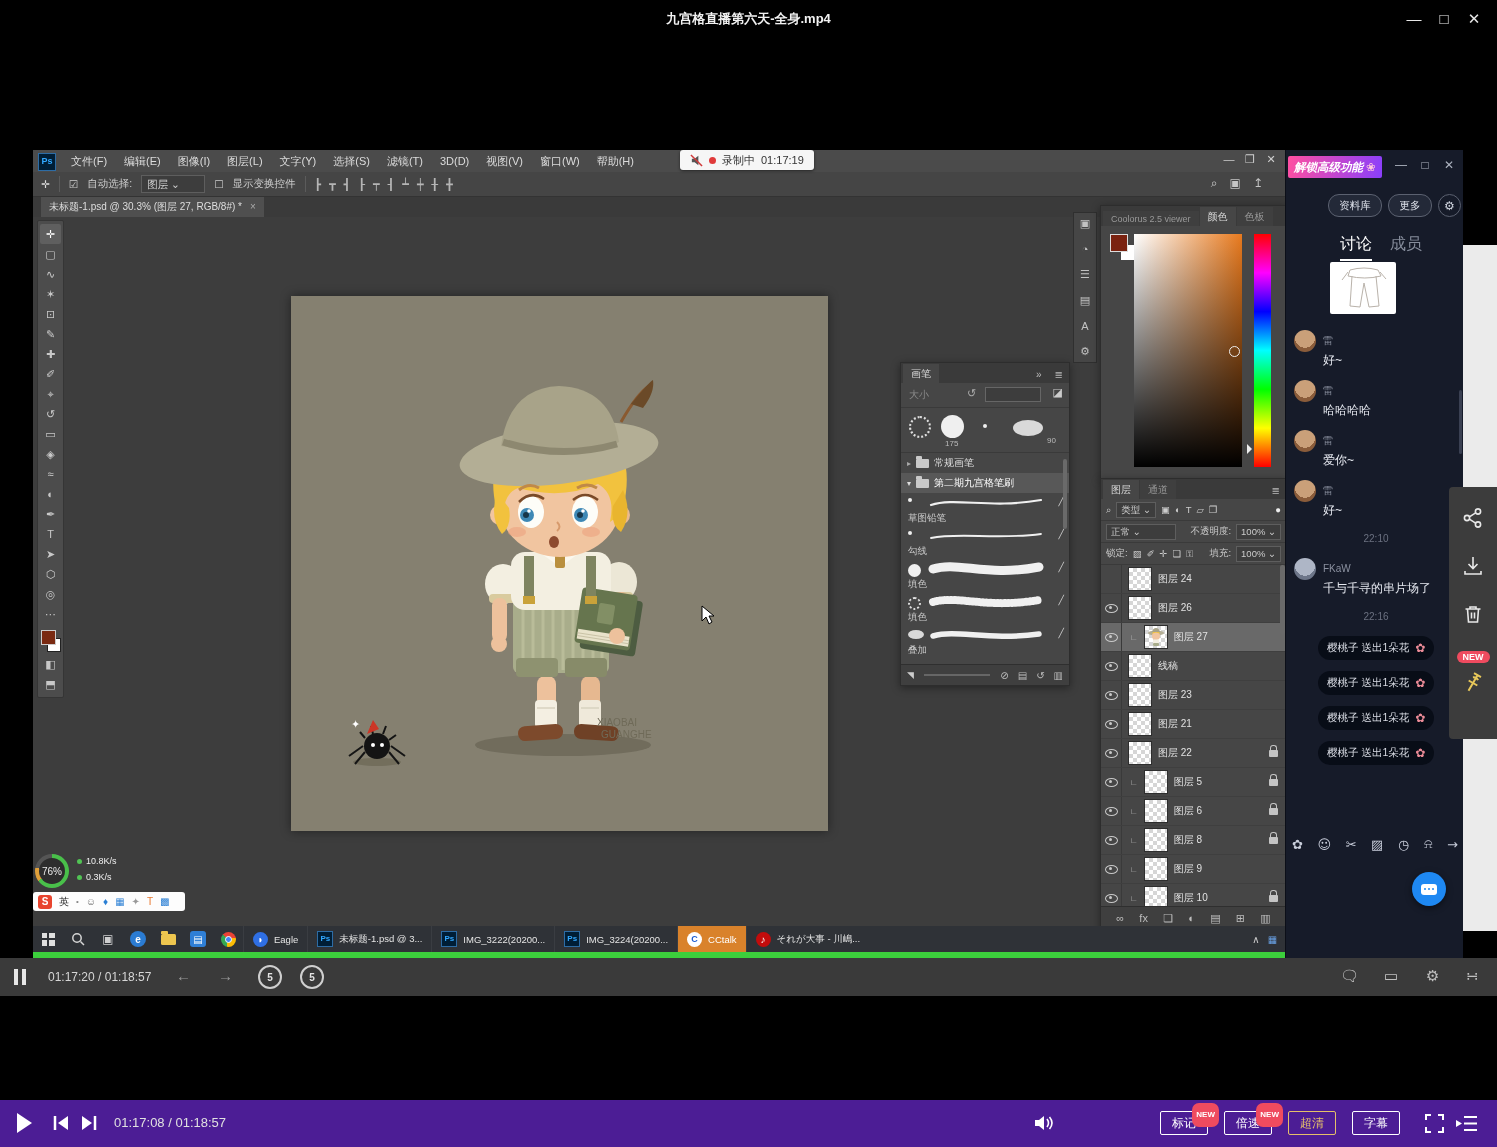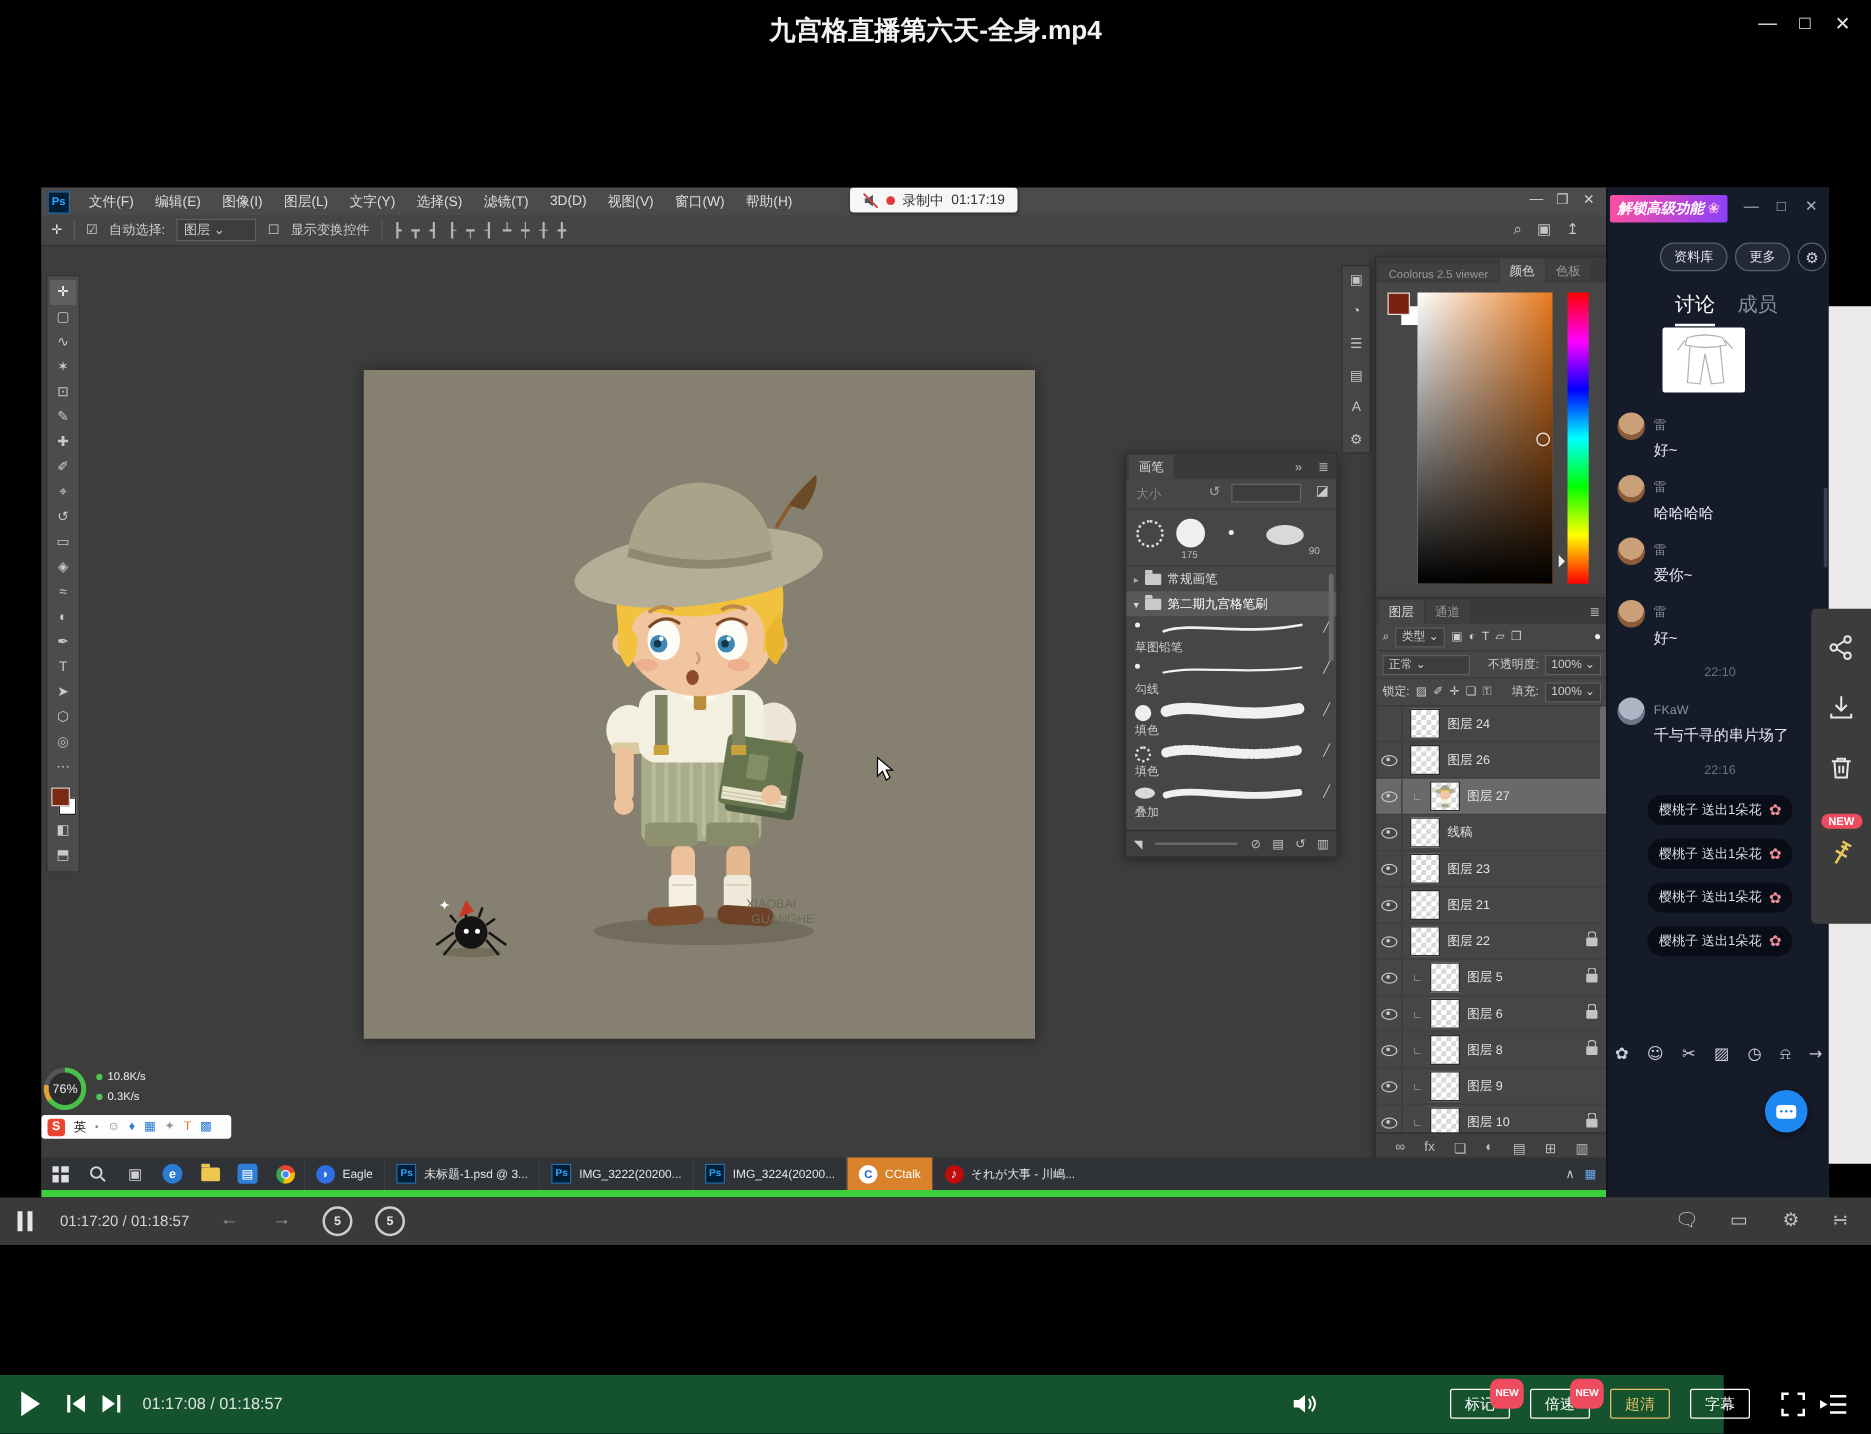--- a/index.html
+++ b/index.html
@@ -1,21 +1,21 @@
 <!DOCTYPE html>
 <html><head>
 <meta charset="utf-8">
 <style>
   html,body{margin:0;padding:0;background:#000;}
   body{width:1497px;height:1147px;position:relative;overflow:hidden;
        font-family:"Liberation Sans","DejaVu Sans",sans-serif;
        -webkit-font-smoothing:antialiased;}
   .abs{position:absolute;}
   
-  #vtitle{left:0;top:10px;width:100%;text-align:center;color:#f2f2f2;font-size:21px;font-weight:bold;}
+  #vtitle{left:0;top:10px;width:100%;text-align:center;color:#f2f2f2;font-size:13px;font-weight:bold;}
   .vwin-ctl{color:#e8e8e8;font-size:15px;width:30px;text-align:center;cursor:default;}
   
   #rec{left:33px;top:150px;width:1430px;height:808px;background:#3d3d3d;overflow:hidden;}
   
   .ps-titlebar{left:0;top:0;width:1252px;height:22px;background:#4b4b4b;border-bottom:1px solid #353535;}
   .ps-logo{left:5px;top:3px;width:16px;height:16px;background:#001e36;border:1px solid #2d6ca5;
            color:#31a8ff;font-size:9px;font-weight:bold;text-align:center;line-height:15px;}
   #ps-menu{left:38px;top:0;height:22px;display:flex;align-items:center;gap:17px;}
   #ps-menu span{font-size:11px;color:#dcdcdc;white-space:nowrap;}
   .ps-ctl{top:3px;color:#cfcfcf;font-size:11px;width:20px;text-align:center;}
@@ -175,21 +175,21 @@
   
   #innerbar{left:0;top:958px;width:1497px;height:38px;background:#3a3a3a;}
   #pausebtn{left:14px;top:11px;width:14px;height:16px;display:flex;gap:4px;}
   #pausebtn b{width:4px;height:16px;background:#e6e6e6;}
   .ib-txt{color:#d6d6d6;font-size:12px;}
   .ib-arrow{color:#9a9a9a;font-size:15px;}
   .skip{width:20px;height:20px;border:2px solid #cfcfcf;border-radius:50%;color:#e3e3e3;font-size:10px;
         font-weight:bold;display:flex;align-items:center;justify-content:center;}
   .ib-ic{color:#c0c0c0;font-size:15px;}
   
-  #outerbar{left:0;top:1100px;width:1379px;height:47px;background:#14532d;}
+  #outerbar{left:0;top:1100px;width:1497px;height:47px;background:#4c1d95;}
   .ob-time{color:#e0e0e0;font-size:13px;}
   .ob-btn{position:absolute;top:11px;height:22px;border:1.5px solid #fff;border-radius:2px;color:#fff;
           font-size:12px;line-height:22px;text-align:center;width:46px;}
   .ob-btn.accent{border-color:#e5c06a;color:#e5c06a;}
   .ob-badge{position:absolute;right:-12px;top:-9px;background:#ef4b5f;color:#fff;font-size:8px;font-weight:bold;
             border-radius:7px;padding:1px 4px;}
   svg{display:block;}
 </style>
 </head>
 <body>
@@ -256,20 +256,26 @@
           <span>╂</span>
           <span>╋</span>
         </div>
       <div id="opt-right">
           <span>⌕</span>
           <span>▣</span>
           <span>↥</span>
         </div>
     </div>
 
+    <div id="tabbar" class="abs">
+      <div id="doctab" class="abs">
+        <span>未标题-1.psd @ 30.3% (图层 27, RGB/8#) *</span>
+        <span style="color:#aaa;">×</span>
+      </div>
+    </div>
 
     <div id="toolbar" class="abs">
         <div class="tool sel">✛</div>
         <div class="tool">▢</div>
         <div class="tool">∿</div>
         <div class="tool">✶</div>
         <div class="tool">⊡</div>
         <div class="tool">✎</div>
         <div class="tool">✚</div>
         <div class="tool">✐</div>

